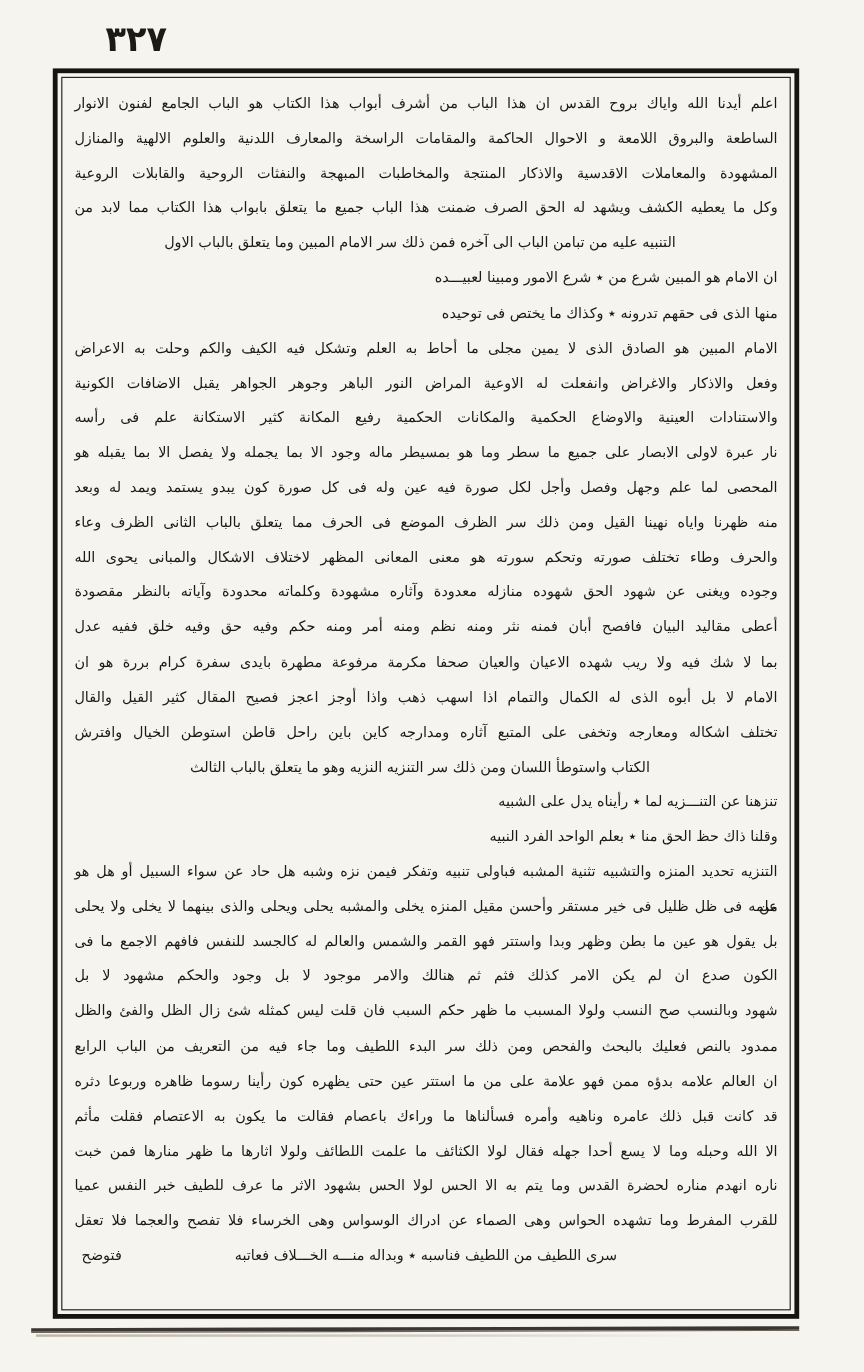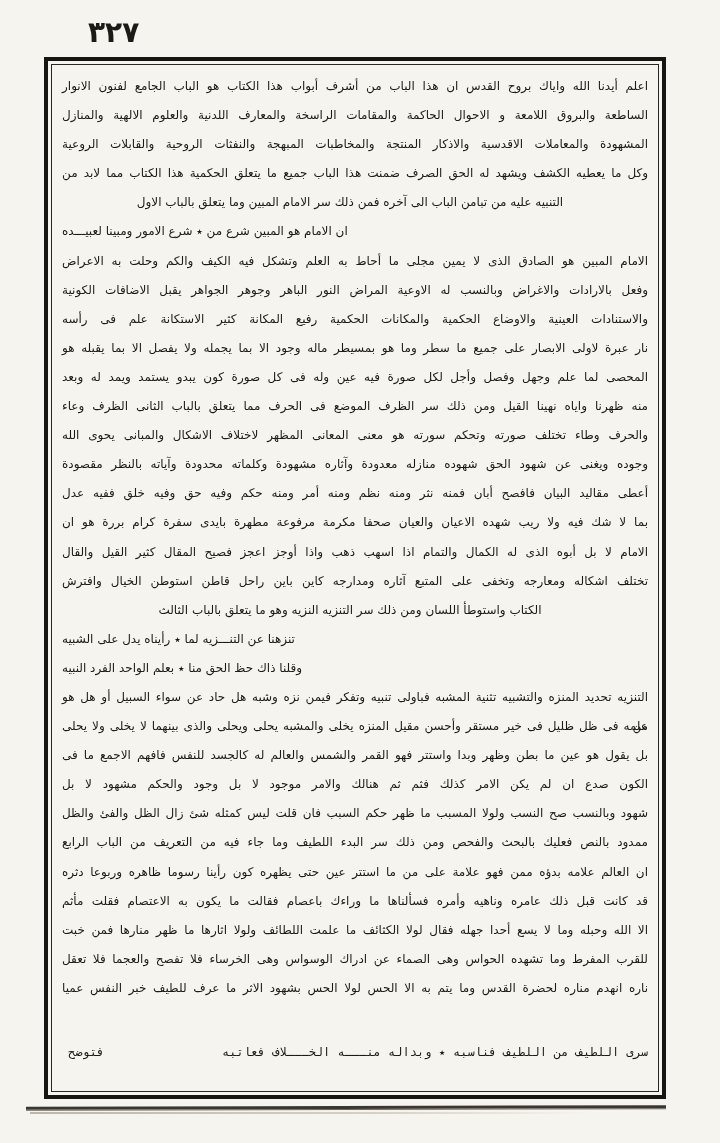--- a/index.html
+++ b/index.html
@@ -55,31 +55,30 @@
     text-align-last:justify;
     white-space:normal;
     word-spacing:1px;
   }
   .line.tail{
     text-align:center;
     white-space:normal;
     padding-right:10px;
   }
   .line.verse{
-    text-align:left;
+    text-align:right;
     white-space:normal;
   }
   .line.final{
     position:relative;
     white-space:normal;
-    font-family:Liberation Mono, monospace;
   }
   .line.final .verse-part{
     display:block;
-    margin-top:36px;
+    text-align:center;
   }
   .line.final .catchword{
     position:absolute;
     left:6px;top:0;
   }
   .bottom-rule{
     position:absolute;
     left:26px;top:1106px;
     width:640px;height:0;
     border-top:3px solid #3a3631;
@@ -98,25 +97,26 @@
 <body>
 
 <div class="page-number">٣٢٧</div>
 
 <div class="frame-outer">
   <div class="frame-inner">
     <div class="text-block" id="text-block">
         <div class="line body">اعلم أيدنا الله واياك بروح القدس ان هذا الباب من أشرف أبواب هذا الكتاب هو الباب الجامع لفنون الانوار</div>
         <div class="line body">الساطعة والبروق اللامعة و الاحوال الحاكمة والمقامات الراسخة والمعارف اللدنية والعلوم الالهية والمنازل</div>
         <div class="line body">المشهودة والمعاملات الاقدسية والاذكار المنتجة والمخاطبات المبهجة والنفثات الروحية والقابلات الروعية</div>
-        <div class="line body">وكل ما يعطيه الكشف ويشهد له الحق الصرف ضمنت هذا الباب جميع ما يتعلق الحكمية هذا الكتاب مما لابد من</div>
+        <div class="line body">وكل ما يعطيه الكشف ويشهد له الحق الصرف ضمنت هذا الباب جميع ما يتعلق بابواب هذا الكتاب مما لابد من</div>
         <div class="line tail">التنبيه عليه من تبامن الباب الى آخره فمن ذلك سر الامام المبين وما يتعلق بالباب الاول</div>
         <div class="line verse">ان الامام هو المبين شرع من ٭ شرع الامور ومبينا لعبيـــده</div>
+        <div class="line verse">منها الذى فى حقهم تدرونه ٭ وكذاك ما يختص فى توحيده</div>
         <div class="line body">الامام المبين هو الصادق الذى لا يمين مجلى ما أحاط به العلم وتشكل فيه الكيف والكم وحلت به الاعراض</div>
-        <div class="line body">وفعل بالارادات والاغراض وبالنسب له الاوعية المراض النور الباهر وجوهر الجواهر يقبل الاضافات الكونية</div>
+        <div class="line body">وفعل والاذكار والاغراض وانفعلت له الاوعية المراض النور الباهر وجوهر الجواهر يقبل الاضافات الكونية</div>
         <div class="line body">والاستنادات العينية والاوضاع الحكمية والمكانات الحكمية رفيع المكانة كثير الاستكانة علم فى رأسه</div>
         <div class="line body">نار عبرة لاولى الابصار على جميع ما سطر وما هو بمسيطر ماله وجود الا بما يجمله ولا يفصل الا بما يقبله هو</div>
         <div class="line body">المحصى لما علم وجهل وفصل وأجل لكل صورة فيه عين وله فى كل صورة كون يبدو يستمد ويمد له وبعد</div>
         <div class="line body">منه ظهرنا واياه نهينا القيل ومن ذلك سر الظرف الموضع فى الحرف مما يتعلق بالباب الثانى الظرف وعاء</div>
         <div class="line body">والحرف وطاء تختلف صورته وتحكم سورته هو معنى المعانى المظهر لاختلاف الاشكال والمبانى يحوى الله</div>
         <div class="line body">وجوده ويغنى عن شهود الحق شهوده منازله معدودة وآثاره مشهودة وكلماته محدودة وآياته بالنظر مقصودة</div>
         <div class="line body">أعطى مقاليد البيان فافصح أبان فمنه نثر ومنه نظم ومنه أمر ومنه حكم وفيه حق وفيه خلق ففيه عدل</div>
         <div class="line body">بما لا شك فيه ولا ريب شهده الاعيان والعيان صحفا مكرمة مرفوعة مطهرة بايدى سفرة كرام بررة هو ان</div>
         <div class="line body">الامام لا بل أبوه الذى له الكمال والتمام اذا اسهب ذهب واذا أوجز اعجز فصيح المقال كثير القيل والقال</div>
         <div class="line body">تختلف اشكاله ومعارجه وتخفى على المتبع آثاره ومدارجه كاين باين راحل قاطن استوطن الخيال وافترش</div>
@@ -125,22 +125,22 @@
         <div class="line verse">وقلنا ذاك حظ الحق منا ٭ بعلم الواحد الفرد النبيه</div>
         <div class="line body">التنزيه تحديد المنزه والتشبيه تثنية المشبه فباولى تنبيه وتفكر فيمن نزه وشبه هل حاد عن سواء السبيل أو هل هو من</div>
         <div class="line body">علمه فى ظل ظليل فى خير مستقر وأحسن مقيل المنزه يخلى والمشبه يحلى ويحلى والذى بينهما لا يخلى ولا يحلى</div>
         <div class="line body">بل يقول هو عين ما بطن وظهر وبدا واستتر فهو القمر والشمس والعالم له كالجسد للنفس فافهم الاجمع ما فى</div>
         <div class="line body">الكون صدع ان لم يكن الامر كذلك فثم ثم هنالك والامر موجود لا بل وجود والحكم مشهود لا بل</div>
         <div class="line body">شهود وبالنسب صح النسب ولولا المسبب ما ظهر حكم السبب فان قلت ليس كمثله شئ زال الظل والفئ والظل</div>
         <div class="line body">ممدود بالنص فعليك بالبحث والفحص ومن ذلك سر البدء اللطيف وما جاء فيه من التعريف من الباب الرابع</div>
         <div class="line body">ان العالم علامه بدؤه ممن فهو علامة على من ما استتر عين حتى يظهره كون رأينا رسوما ظاهره وربوعا دثره</div>
         <div class="line body">قد كانت قبل ذلك عامره وناهيه وأمره فسألناها ما وراءك باعصام فقالت ما يكون به الاعتصام فقلت مأثم</div>
         <div class="line body">الا الله وحبله وما لا يسع أحدا جهله فقال لولا الكثائف ما علمت اللطائف ولولا اثارها ما ظهر منارها فمن خبت</div>
+        <div class="line body">ناره انهدم مناره لحضرة القدس وما يتم به الا الحس لولا الحس بشهود الاثر ما عرف للطيف خبر النفس عميا</div>
         <div class="line body">للقرب المفرط وما تشهده الحواس وهى الصماء عن ادراك الوسواس وهى الخرساء فلا تفصح والعجما فلا تعقل</div>
-        <div class="line body">ناره انهدم مناره لحضرة القدس وما يتم به الا الحس لولا الحس بشهود الاثر ما عرف للطيف خبر النفس عميا</div>
         <div class="line final">
           <span class="catchword">فتوضح</span>
           <span class="verse-part">سرى اللطيف من اللطيف فناسبه ٭ وبداله منـــه الخـــلاف فعاتبه</span>
         </div>
       </div>
   </div>
 </div>
 
 <div class="bottom-rule"></div>
 <div class="bottom-rule-shadow"></div>

